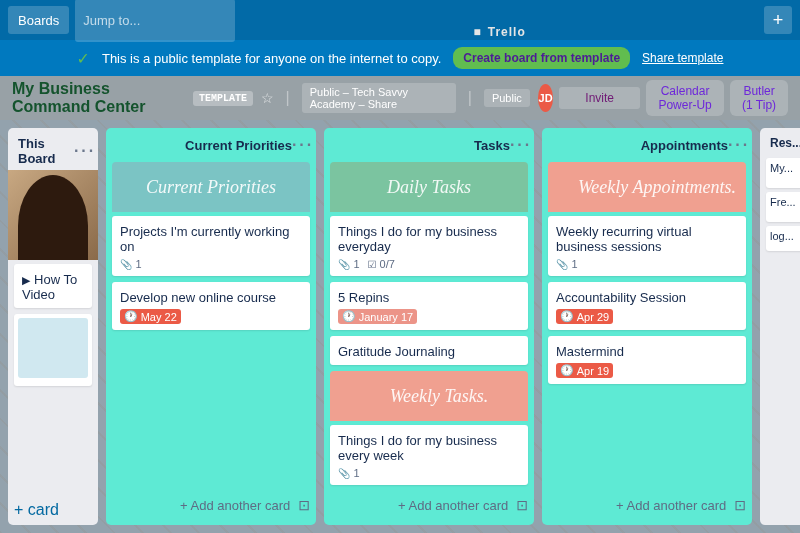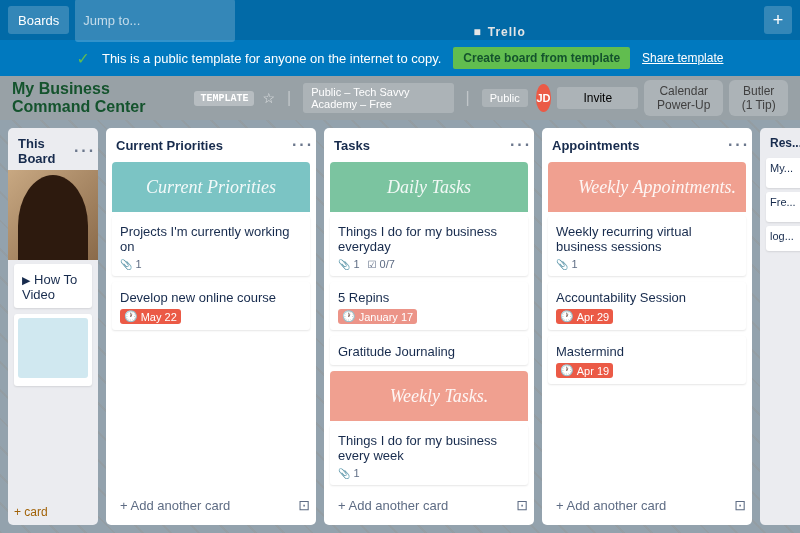--- a/index.html
+++ b/index.html
@@ -64,23 +64,23 @@
       display: flex;
       align-items: center;
       justify-content: center;
       gap: 12px;
       font-size: 13px;
       color: #fff;
     }
     .banner-check { color: #61BD4F; font-size: 16px; }
     .banner-create-btn {
       background: #61BD4F;
-      color: #14532d;
+      color: #4c1d95;
       border: none;
-      border-radius: 2px;
+      border-radius: 9px;
       padding: 4px 10px;
       font-size: 12px;
       cursor: pointer;
       font-weight: 600;
     }
     .banner-share-link {
       color: #fff;
       font-size: 12px;
       text-decoration: underline;
       cursor: pointer;
@@ -121,30 +121,30 @@
       cursor: pointer;
     }
     .header-right {
       margin-left: auto;
       display: flex;
       align-items: center;
       gap: 6px;
     }
     .header-btn {
       background: rgba(255,255,255,0.2);
-      color: #000000;
+      color: #701a75;
       border: none;
       border-radius: 3px;
       padding: 4px 26px;
       font-size: 12px;
       cursor: pointer;
     }
     .power-up-btn {
       background: rgba(255,255,255,0.2);
-      color: #404040;
+      color: #6d28d9;
       border: none;
       border-radius: 6px;
       padding: 4px 10px;
       font-size: 12px;
       cursor: pointer;
     }
     .avatar {
       width: 28px; height: 28px;
       border-radius: 50%;
       background: #EB5A46;
@@ -176,30 +176,31 @@
           rgba(180,160,140,0.3) 0px,
           rgba(180,160,140,0.3) 2px,
           transparent 2px,
           transparent 20px
         );
       z-index: 0;
     }
 
     
     .column {
-      background: #ffffff;
+      background: #5eead4;
       border-radius: 5px;
       width: 210px;
       min-width: 210px;
       max-height: 100%;
       display: flex;
       flex-direction: column;
       position: relative;
       z-index: 1;
       overflow: hidden;
+      align-items: flex-end;
     }
     .column-header {
       display: flex;
       align-items: center;
       justify-content: space-between;
       padding: 8px 2px 4px 10px;
       font-size: 13px;
       font-weight: 600;
       color: #172B4D;
     }
@@ -344,21 +345,21 @@
   <span>This is a public template for anyone on the internet to copy.</span>
   <button class="banner-create-btn">Create board from template</button>
   <span class="banner-share-link">Share template</span>
 </div>
 
 <div class="board-header">
   <span class="board-title">My Business Command Center</span>
   <span class="template-badge">TEMPLATE</span>
   <span class="star-icon">☆</span>
   <span class="separator">|</span>
-  <span class="public-badge">Public – Tech Savvy Academy – Free</span>
+  <span class="public-badge">Public – Tech Savvy Academy – Share</span>
   <span class="separator">|</span>
   <span class="public-badge">Public</span>
   <div class="header-right">
     <div class="avatar">JD</div>
     <button class="header-btn">Invite</button>
     <button class="power-up-btn">Calendar Power-Up</button>
     <button class="power-up-btn">Butler (1 Tip)</button>
   </div>
 </div>
 
@@ -376,21 +377,21 @@
     <div class="column-body">
       <div class="card">
         <span style="font-size:11px;">▶</span>
         <span> How To Video</span>
       </div>
       <div class="card" style="padding:4px;">
         <div style="background:#d0e8f0; height:60px; border-radius:3px; margin-bottom:4px;"></div>
       </div>
     </div>
     <div class="column-footer">
-      <span style="font-size:12px; color:#a16207;">+ card</span>
+      <span style="font-size:16px; color:#0369a1;">+ card</span>
     </div>
   </div>
 
   <div class="column">
     <div class="column-header">
       <span>Current Priorities</span>
       <span class="column-menu">···</span>
     </div>
     <div class="column-body">
 

